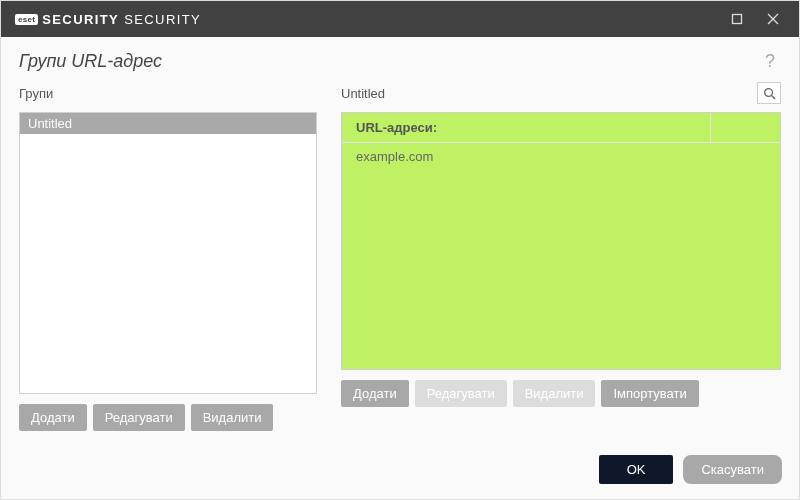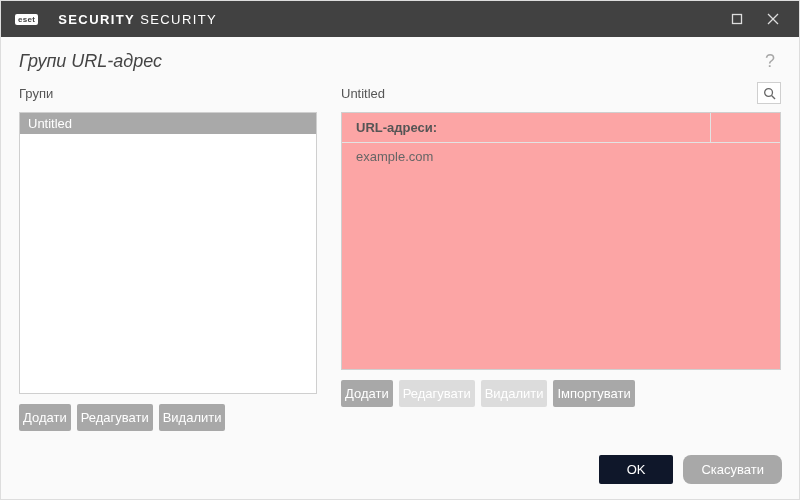--- a/index.html
+++ b/index.html
@@ -18,21 +18,21 @@
       display: flex;
       align-items: center;
       padding: 0 8px 0 14px;
       color: #fff;
     }
     .brand-badge {
       display: inline-flex; align-items: center; justify-content: center;
       background: #fff; color: #414141;
       font-size: 8px; font-weight: 700;
       padding: 1px 3px; border-radius: 2px;
-      margin-right: 20px; letter-spacing: 0.3px;
+      margin-right: 4px; letter-spacing: 0.3px;
     }
     .brand-text {
       font-size: 13px; letter-spacing: 1.4px; font-weight: 400;
     }
     .brand-text b { font-weight: 700; }
     .titlebar-spacer { flex: 1; }
     .titlebar-btn {
       width: 36px; height: 36px;
       display: inline-flex; align-items: center; justify-content: center;
       color: #ddd; cursor: pointer;
@@ -83,21 +83,21 @@
       border: 1px solid #cfcfcf;
       background: #fff;
       display: inline-flex; align-items: center; justify-content: center;
       cursor: pointer;
       margin-left: auto;
     }
     .search-btn svg { width: 13px; height: 13px; stroke: #666; stroke-width: 1.4; fill: none; }
 
     .url-table {
       border: 1px solid #cfcfcf;
-      background: #fca5a5;
+      background: #bef264;
       height: 258px;
       display: flex; flex-direction: column;
     }
     .url-header {
       border-bottom: 1px solid #e3e3e3;
       padding: 7px 14px;
       font-weight: 700;
       color: #555;
       display: flex;
     }
@@ -106,21 +106,21 @@
     .url-row {
       padding: 6px 14px;
       color: #666;
     }
 
     .btn-row { display: flex; gap: 6px; margin-top: 10px; }
     .btn {
       background: #a8a8a8;
       color: #fff;
       border: none;
-      padding: 6px 4px;
+      padding: 6px 12px;
       font-size: 13px;
       border-radius: 2px;
       cursor: pointer;
       font-family: inherit;
     }
     .btn-disabled {
       background: #dcdcdc;
       color: #fff;
       cursor: default;
     }

